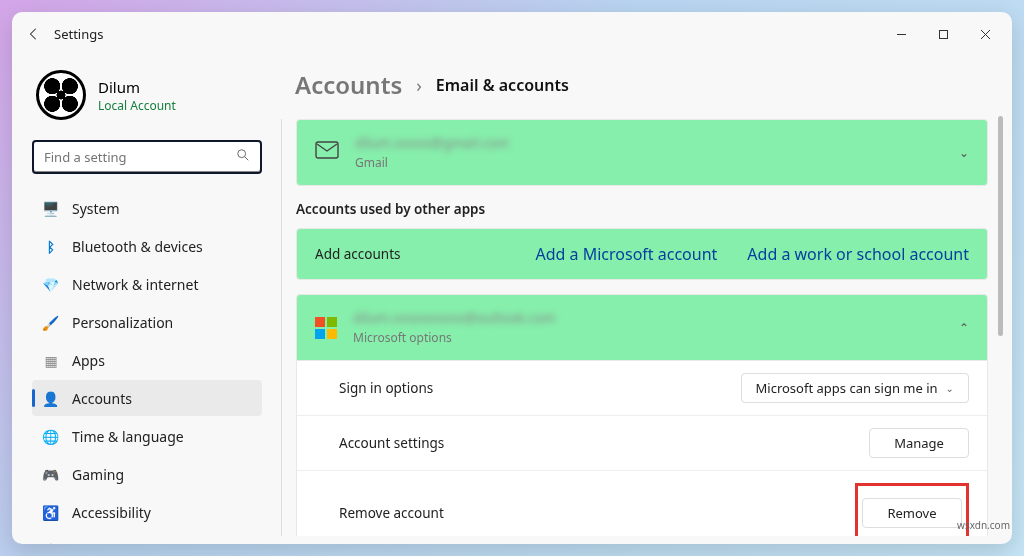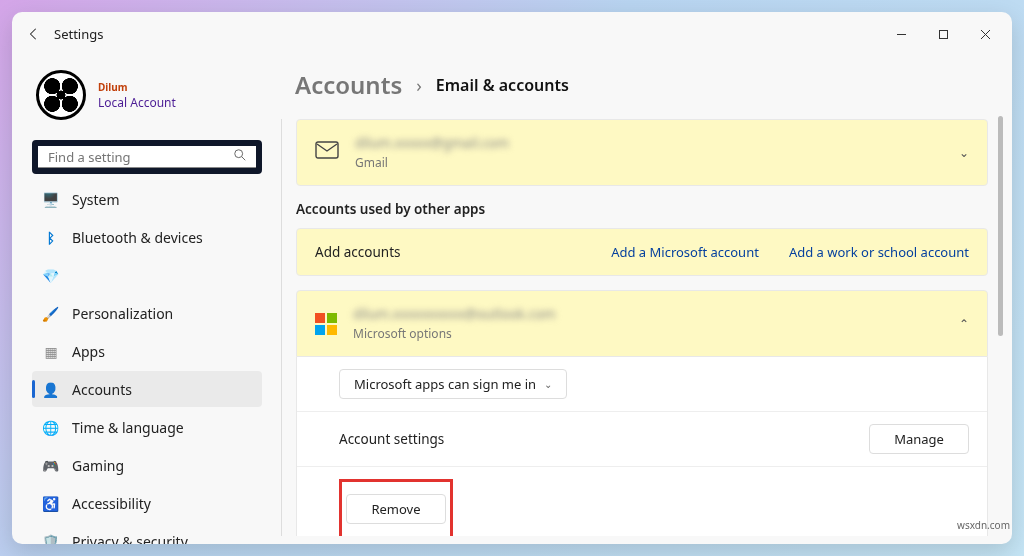--- a/index.html
+++ b/index.html
@@ -13,44 +13,44 @@
 .body { flex:1; display:flex; overflow:hidden; padding: 0 8px 8px; }
 .sidebar { width: 250px; padding: 8px 8px 8px 12px; }
 .userblock { display:flex; align-items:center; gap:12px; padding: 6px 4px 16px; }
 .avatar { width: 50px; height: 50px; border-radius: 50%; background: #fff; border: 3px solid #000; position:relative; overflow:hidden; }
 .avatar::before { content:""; position:absolute; width:100%; height:100%; background:
   radial-gradient(circle at 30% 30%, #000 18%, transparent 19%),
   radial-gradient(circle at 70% 30%, #000 18%, transparent 19%),
   radial-gradient(circle at 30% 70%, #000 18%, transparent 19%),
   radial-gradient(circle at 70% 70%, #000 18%, transparent 19%),
   radial-gradient(circle at 50% 50%, #000 14%, transparent 15%); }
-.uname { font-size: 10px; font-weight: 700; color:#c2410c; }
-.usub { font-size: 12px; color:#4c1d95; }
-.searchbox { display:flex; align-items:center; background:#fff; border:6px solid #0f172a; border-radius:4px; height: 34px; padding:0 10px; margin: 4px 0 7px; box-shadow: inset 0 -1px 0 #888; }
+.uname { font-size: 15px; font-weight: 400; color:#000000; }
+.usub { font-size: 12px; color:#15803d; }
+.searchbox { display:flex; align-items:center; background:#fff; border:2px solid #0f172a; border-radius:4px; height: 34px; padding:0 10px; margin: 4px 0 16px; box-shadow: inset 0 -1px 0 #888; }
 .searchbox input { border:none; outline:none; flex:1; font-size:13px; color:#333; background:transparent; }
 .searchbox .sicon { color:#555; font-size:13px; }
 .nav { display:flex; flex-direction:column; gap:2px; }
 .navitem { display:flex; align-items:center; gap:12px; height:36px; padding:0 10px; border-radius:4px; font-size:14px; color:#222; cursor:pointer; }
 .navitem.active { background:#eaeaea; position:relative; }
 .navitem.active::before { content:""; position:absolute; left:0; top:9px; bottom:9px; width:3px; background:#1a66d1; border-radius:2px; }
 .nicon { width:18px; display:flex; justify-content:center; font-size:14px; }
 .main { flex:1; padding: 4px 16px 0 24px; overflow-y:auto; position:relative; border-left: 1px solid transparent; }
 .scrollthumb { position:absolute; right:1px; top:60px; width:5px; height:220px; background:#bbb; border-radius:3px; }
 .breadcrumb { display:flex; align-items:center; gap:14px; padding: 8px 0 18px; }
 .bc1 { font-size: 24px; font-weight:600; color:#777; }
 .bcsep { font-size:18px; color:#777; }
 .bc2 { font-size: 16px; font-weight:600; color:#111; }
-.card { background:#fef9c3; border:1px solid #e8e8e8; border-radius:4px; padding: 14px 18px; display:flex; align-items:center; gap:16px; margin-bottom: 14px; }
+.card { background:#86efac; border:1px solid #e8e8e8; border-radius:4px; padding: 14px 18px; display:flex; align-items:center; gap:16px; margin-bottom: 14px; }
 .sectiontitle { font-size: 13.5px; font-weight:600; color:#222; margin: 6px 0 10px; }
 .accinfo { flex:1; }
 .blurtext { filter: blur(3px); color:#888; font-size:13.5px; }
 .subtext { font-size:12px; color:#777; margin-top:2px; }
 .chev { color:#555; font-size:12px; }
 .linkrow { display:flex; align-items:center; }
-.link { color:#05409e; font-size:13px; cursor:pointer; }
+.link { color:#05409e; font-size:16px; cursor:pointer; }
 .link + .link { margin-left: 30px; }
 .addlbl { font-size:13.5px; color:#222; }
 .mslogo { width:22px; height:22px; display:grid; grid-template-columns:1fr 1fr; grid-template-rows:1fr 1fr; gap:2px; }
 .mslogo div:nth-child(1){background:#f25022;} .mslogo div:nth-child(2){background:#7fba00;}
 .mslogo div:nth-child(3){background:#00a4ef;} .mslogo div:nth-child(4){background:#ffb900;}
 .subcard { background:#fff; border:1px solid #e8e8e8; border-radius:4px; }
 .subrow { display:flex; align-items:center; padding: 12px 18px 12px 42px; border-top:1px solid #eee; }
 .subrow:first-child { border-top:none; }
 .subrow .lbl { font-size:13.5px; color:#222; flex:1; }
 .pill { border:1px solid #ddd; border-radius:4px; padding:5px 14px; font-size:13px; color:#222; background:#fff; cursor:pointer; min-width:100px; text-align:center; }
@@ -111,20 +111,21 @@
         <div class="navitem">
             <span class="nicon" style="color:#0078d4">🖥️</span>
             <span>System</span>
           </div>
         <div class="navitem">
             <span class="nicon" style="color:#0078d4;font-weight:bold">ᛒ</span>
             <span>Bluetooth &amp; devices</span>
           </div>
         <div class="navitem">
             <span class="nicon">💎</span>
+            <span>Network &amp; internet</span>
           </div>
         <div class="navitem">
             <span class="nicon">🖌️</span>
             <span>Personalization</span>
           </div>
         <div class="navitem">
             <span class="nicon" style="color:#888">▦</span>
             <span>Apps</span>
           </div>
         <div class="navitem active">
@@ -190,30 +191,32 @@
             </div>
         <div class="accinfo">
           <div class="blurtext">dilum.xxxxxxxxxx@outlook.com</div>
           <div class="subtext">Microsoft options</div>
         </div>
         <span class="chev">⌃</span>
       </div>
 
       <div class="subcard" style="border-top:none; border-top-left-radius:0; border-top-right-radius:0;">
         <div class="subrow">
+          <div class="lbl">Sign in options</div>
           <div class="pill dropdown">
             <span>Microsoft apps can sign me in</span>
             <span style="font-size:10px;color:#666">⌄</span>
           </div>
         </div>
         <div class="subrow">
           <div class="lbl">Account settings</div>
           <div class="pill">Manage</div>
         </div>
         <div class="subrow">
+          <div class="lbl">Remove account</div>
           <div class="redbox">
             <div class="pill">Remove</div>
           </div>
         </div>
       </div>
 
       <div class="help">
         
         
       </div>

